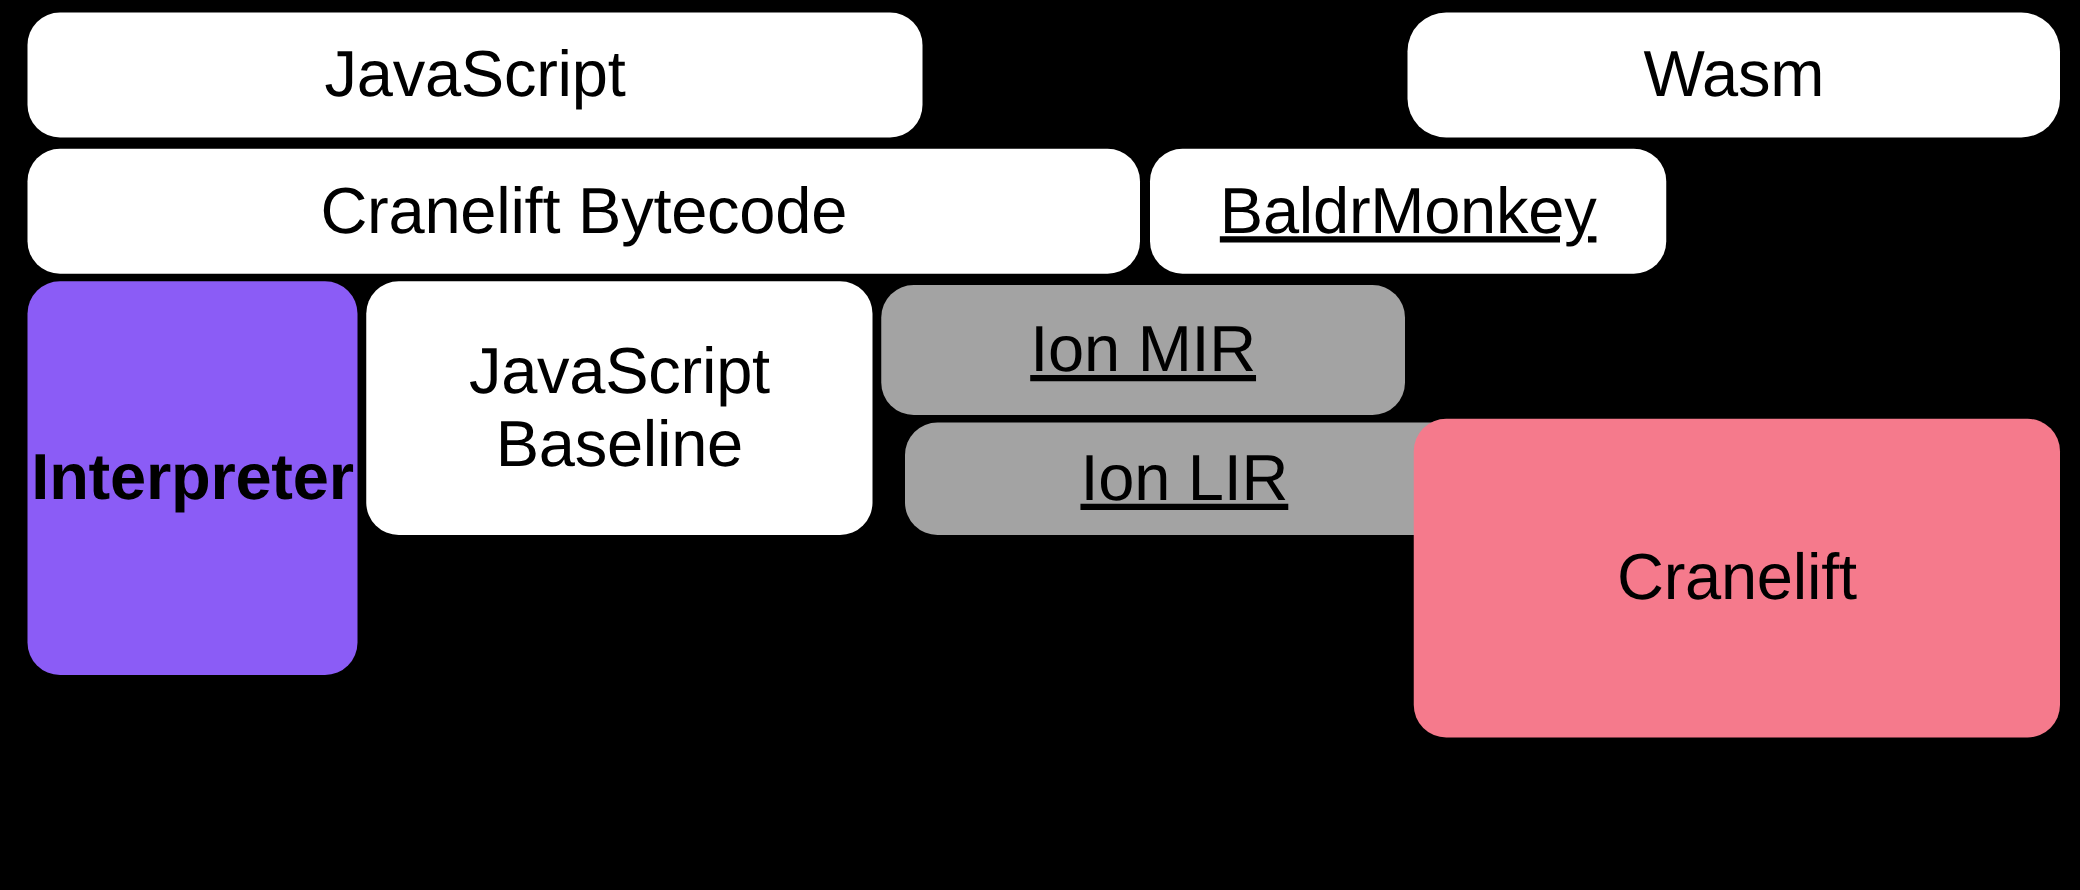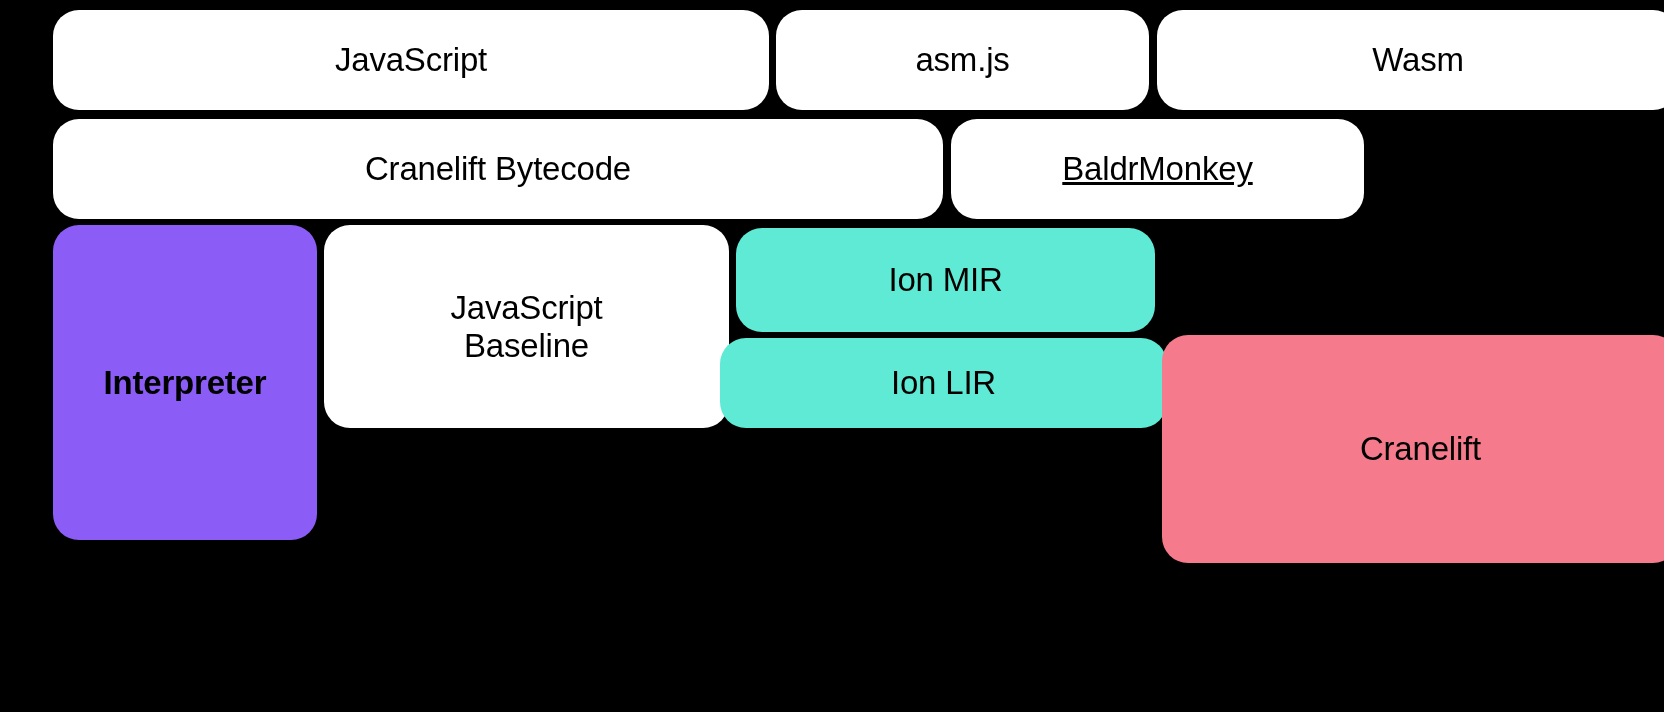--- a/index.html
+++ b/index.html
@@ -21,54 +21,52 @@
   .node {
     position: absolute;
     box-sizing: border-box;
     display: flex;
     align-items: center;
     justify-content: center;
     text-align: center;
     border-radius: 26px;
     color: #000000;
     font-family: "Liberation Sans", sans-serif;
-    font-size: 33px;
+    font-size: 52px;
     font-weight: 400;
     line-height: 1.13;
     letter-spacing: -0.2px;
     white-space: pre-line;
     padding: 0 10px;
-    margin-left: 31px;
   }
   .fill-white  { background: #FFFFFF; }
   .fill-gray   { background: #8b5cf6; font-weight: bold; }
-  .fill-green  { background: #5eead4; }
+  .fill-green  { background: #a3a3a3; text-decoration: underline; }
   .fill-pink   { background: #F57A8C; }
 </style>
 </head>
 <body>
 
 <div id="diagram">
 
   <div class="node fill-white" style="left:22px; top:10px; width:716px; height:100px;">JavaScript</div>
 
-  <div class="node fill-white" style="left:745px; top:10px; width:373px; height:100px;">asm.js</div>
 
-  <div class="node fill-white" style="left:1126px; top:10px; width:522px; height:100px;">Wasm</div>
+  <div class="node fill-white" style="left:1126px; top:10px; width:522px; height:100px;border-radius:31px;">Wasm</div>
 
   <div class="node fill-white" style="left:22px; top:119px; width:890px; height:100px;">Cranelift Bytecode</div>
 
   <div class="node fill-white" style="left:920px; top:119px; width:413px; height:100px;text-decoration:underline;">BaldrMonkey</div>
 
   <div class="node fill-gray" style="left:22px; top:225px; width:264px; height:315px;">Interpreter</div>
 
   <div class="node fill-white" style="left:293px; top:225px; width:405px; height:203px;">JavaScript
 Baseline</div>
 
   <div class="node fill-green" style="left:705px; top:228px; width:419px; height:104px;">Ion MIR</div>
 
-  <div class="node fill-green" style="left:689px; top:338px; width:447px; height:90px;">Ion LIR</div>
+  <div class="node fill-green" style="left:724px; top:338px; width:447px; height:90px;">Ion LIR</div>
 
-  <div class="node fill-pink" style="left:1131px; top:335px; width:517px; height:228px;">Cranelift</div>
+  <div class="node fill-pink" style="left:1131px; top:335px; width:517px; height:255px;">Cranelift</div>
 
 
 
 </div>
 
 </body></html>

